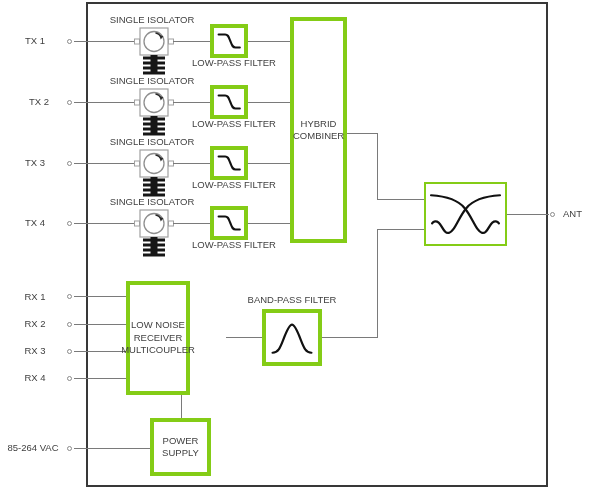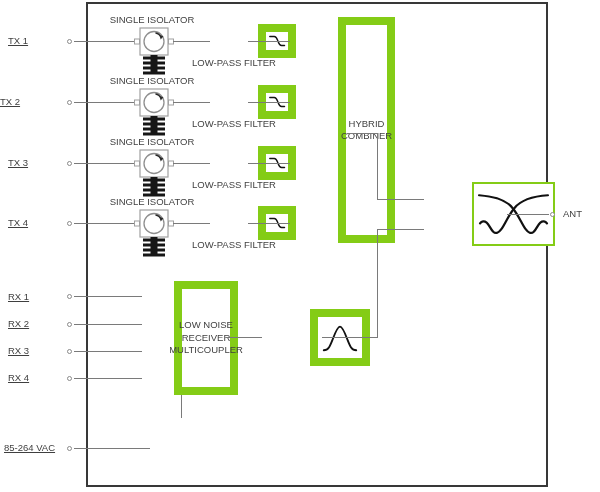--- a/index.html
+++ b/index.html
@@ -2,30 +2,30 @@
 <html><head>
 <meta charset="utf-8">
 <style>
   html,body { margin:0; padding:0; background:#ffffff; }
   #stage {
     position:relative; width:600px; height:492px; background:#ffffff;
     font-family:"Liberation Sans", sans-serif; overflow:hidden;
   }
   .lbl { position:absolute; font-size:9.5px; line-height:12px; color:#3f3f3f; white-space:nowrap; }
   .lbl.center { text-align:center; }
-  .lbl.right  { text-align:left;text-decoration:underline; }
+  .lbl.right  { text-align:center; }
   .wire { position:absolute; background:#7a7a7a; }
   .wire.h { height:1px; }
   .wire.v { width:1px; }
   .term {
     position:absolute; width:5px; height:5px; box-sizing:border-box;
     border:1px solid #8a8a8a; border-radius:50%; background:#fff;
   }
   .box {
-    position:absolute; background:#fff; border:8px solid #84cc16; box-sizing:border-box;margin-left:48px;
+    position:absolute; background:#fff; border:4px solid #84cc16; box-sizing:border-box;
   }
   .box.flexc { display:flex; align-items:center; justify-content:center; }
   .box .inner-lbl {
     font-size:9.5px; line-height:12.5px; color:#3f3f3f; text-align:center; white-space:normal;
   }
   .outer-border {
     position:absolute; left:86px; top:2px; width:462px; height:485px;
     border:2.5px solid #383838; box-sizing:border-box; background:transparent;
   }
   .icon-svg { position:absolute; left:0; top:0; width:100%; height:100%; }
@@ -59,21 +59,21 @@
   </svg>
   <div class="wire h" style="left:173px;top:41px;width:37px"></div>
   <div class="box" style="left:210px;top:24px;width:38px;height:34px">
     <svg class="icon-svg" viewBox="0 0 34 30">
       <path d="M 5,7.5 H 12.5 C 16,7.5 16.5,10 18.5,15 C 20.5,20 21,22.5 24.5,22.5 H 29.5" fill="none" stroke="#111" stroke-width="2.4" stroke-linecap="round"></path>
     </svg>
   </div>
   <div class="lbl center" style="left:176px;top:57px;width:116px">LOW-PASS FILTER</div>
   <div class="wire h" style="left:248px;top:41px;width:42px"></div>
 
-  <div class="lbl right" style="left:0;top:96px;width:54px">TX 2</div>
+  <div class="lbl right" style="left:12px;top:96px;width:54px">TX 2</div>
   <div class="term" style="left:67px;top:99.5px"></div>
   <div class="wire h" style="left:74px;top:102px;width:61px"></div>
   <div class="lbl center" style="left:92px;top:75px;width:120px">SINGLE ISOLATOR</div>
   <svg class="iso-svg" style="left:132px;top:87.5px" width="44" height="48" viewBox="0 0 44 48">
     <rect x="2.5" y="12" width="5" height="5" fill="#fff" stroke="#a0a0a0" stroke-width="1"></rect>
     <rect x="36.5" y="12" width="5" height="5" fill="#fff" stroke="#a0a0a0" stroke-width="1"></rect>
     <rect x="8" y="1" width="28" height="27" fill="#fff" stroke="#a0a0a0" stroke-width="1.2"></rect>
     <circle cx="22" cy="14.5" r="10" fill="none" stroke="#8f8f8f" stroke-width="1.3"></circle>
     <path d="M 23.5,6 A 7,7 0 0 1 29,10.5" fill="none" stroke="#2a2a2a" stroke-width="1.3"></path>
     <polygon points="27.6,8.1 31.4,9.2 28.7,12.4" fill="#2a2a2a"></polygon>
@@ -182,27 +182,31 @@
   <div class="lbl right" style="left:8px;top:372px;width:54px">RX 4</div>
   <div class="term" style="left:67px;top:375.5px"></div>
   <div class="wire h" style="left:74px;top:378px;width:68px"></div>
 
   <div class="box flexc" style="left:126px;top:281px;width:64px;height:114px">
     <div class="inner-lbl" style="width:78px">LOW NOISE RECEIVER MULTICOUPLER</div>
   </div>
 
   <div class="wire h" style="left:226px;top:337px;width:36px"></div>
 
+  <div class="lbl center" style="left:230px;top:294px;width:124px">BAND-PASS FILTER</div>
   <div class="box" style="left:262px;top:309px;width:60px;height:57px">
     <svg class="icon-svg" viewBox="0 0 56 53">
       <path d="M 7,43 C 13,43 15,38 18.5,29 C 23,17 25.5,12.5 28,12.5 C 30.5,12.5 33,17 37.5,29 C 41,38 43,43 49,43" fill="none" stroke="#111" stroke-width="2.4" stroke-linecap="round"></path>
     </svg>
   </div>
   <div class="wire h" style="left:322px;top:337px;width:56px"></div>
   <div class="wire v" style="left:377px;top:229px;height:109px"></div>
   <div class="wire h" style="left:377px;top:229px;width:47px"></div>
 
   <div class="wire v" style="left:181px;top:395px;height:23px"></div>
+  <div class="box flexc" style="left:150px;top:418px;width:61px;height:58px">
+    <div class="inner-lbl" style="width:52px">POWER SUPPLY</div>
+  </div>
   <div class="lbl right" style="left:4px;top:442px;width:58px">85-264 VAC</div>
   <div class="term" style="left:67px;top:445.5px"></div>
   <div class="wire h" style="left:74px;top:448px;width:76px"></div>
 
 </div>
 
 </body></html>

